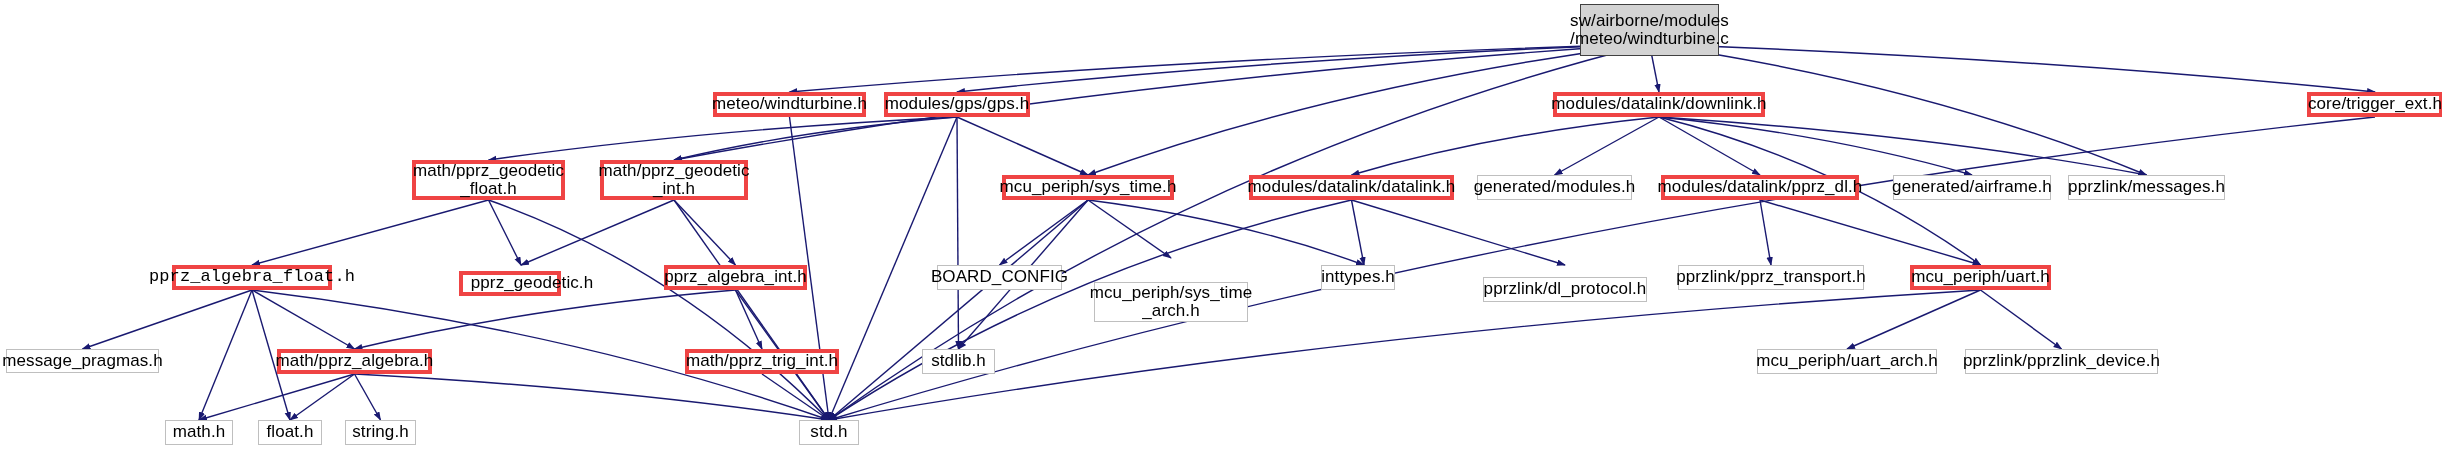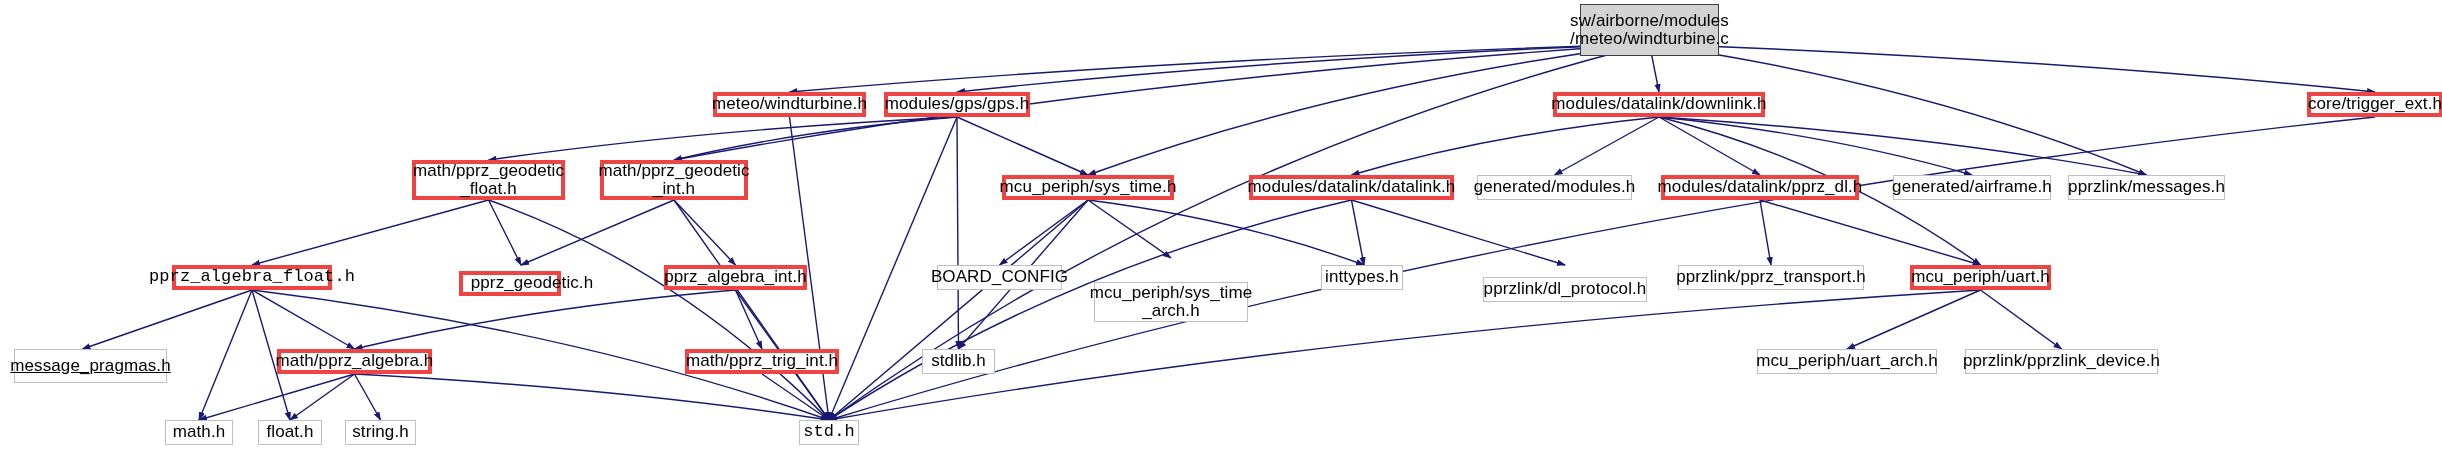--- a/index.html
+++ b/index.html
@@ -129,28 +129,28 @@
       <div class="node plain" style="left: 1477px; top: 175px; width: 155px; height: 25px;">generated/modules.h</div>
       <div class="node strong" style="left: 1661px; top: 175px; width: 198px; height: 25px;">modules/datalink/pprz_dl.h</div>
       <div class="node plain" style="left: 1893px; top: 175px; width: 158px; height: 25px;">generated/airframe.h</div>
       <div class="node plain" style="left: 2068px; top: 175px; width: 157px; height: 25px;">pprzlink/messages.h</div>
       <div class="node strong" style="left: 172px; top: 265px; width: 160px; height: 25px; font-family: Liberation Mono, monospace;">pprz_algebra_float.h</div>
       <div class="node strong" style="left: 459px; top: 271px; width: 102px; height: 25px; padding-left: 44px;">pprz_geodetic.h</div>
       <div class="node strong" style="left: 664px; top: 265px; width: 143px; height: 25px;">pprz_algebra_int.h</div>
       <div class="node plain" style="left: 937px; top: 265px; width: 125px; height: 25px;">BOARD_CONFIG</div>
       <div class="node plain" style="left: 1094px; top: 258px; width: 154px; height: 40px; margin-top: 24px;">mcu_periph/sys_time
 _arch.h</div>
-      <div class="node plain" style="left: 1321px; top: 265px; width: 82px; height: 25px;">inttypes.h</div>
+      <div class="node plain" style="left: 1321px; top: 265px; width: 74px; height: 25px;">inttypes.h</div>
       <div class="node plain" style="left: 1483px; top: 265px; width: 164px; height: 25px; margin-top: 12px;">pprzlink/dl_protocol.h</div>
       <div class="node plain" style="left: 1678px; top: 265px; width: 186px; height: 25px;">pprzlink/pprz_transport.h</div>
       <div class="node strong" style="left: 1910px; top: 265px; width: 141px; height: 25px;">mcu_periph/uart.h</div>
-      <div class="node plain" style="left: 14px; top: 349px; width: 153px; height: 34px; text-decoration: underline;">message_pragmas.h</div>
+      <div class="node plain" style="left: 6px; top: 349px; width: 153px; height: 24px;">message_pragmas.h</div>
       <div class="node strong" style="left: 277px; top: 349px; width: 155px; height: 25px;">math/pprz_algebra.h</div>
       <div class="node strong" style="left: 685px; top: 349px; width: 154px; height: 25px;">math/pprz_trig_int.h</div>
       <div class="node plain" style="left: 922px; top: 349px; width: 73px; height: 25px;">stdlib.h</div>
       <div class="node plain" style="left: 1757px; top: 349px; width: 180px; height: 25px;">mcu_periph/uart_arch.h</div>
       <div class="node plain" style="left: 1965px; top: 349px; width: 193px; height: 25px;">pprzlink/pprzlink_device.h</div>
       <div class="node plain" style="left: 165px; top: 420px; width: 68px; height: 25px;">math.h</div>
       <div class="node plain" style="left: 258px; top: 420px; width: 64px; height: 25px;">float.h</div>
       <div class="node plain" style="left: 345px; top: 420px; width: 71px; height: 25px;">string.h</div>
-      <div class="node plain" style="left: 799px; top: 420px; width: 60px; height: 25px; font-family: Liberation Mono, monospace;">std.h</div>
+      <div class="node plain" style="left: 799px; top: 420px; width: 60px; height: 25px;">std.h</div>
     </div>
 </div>
 
 </body></html>

